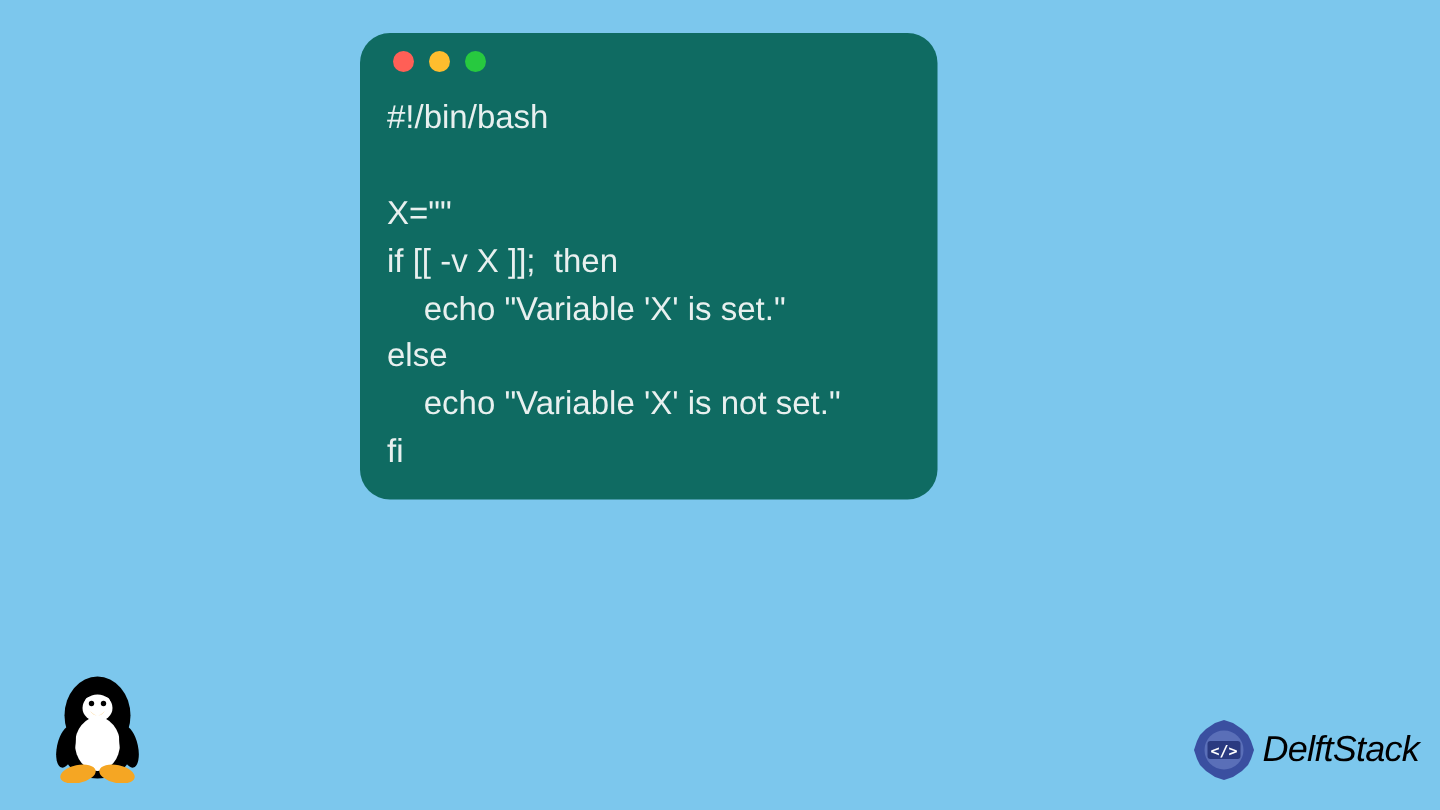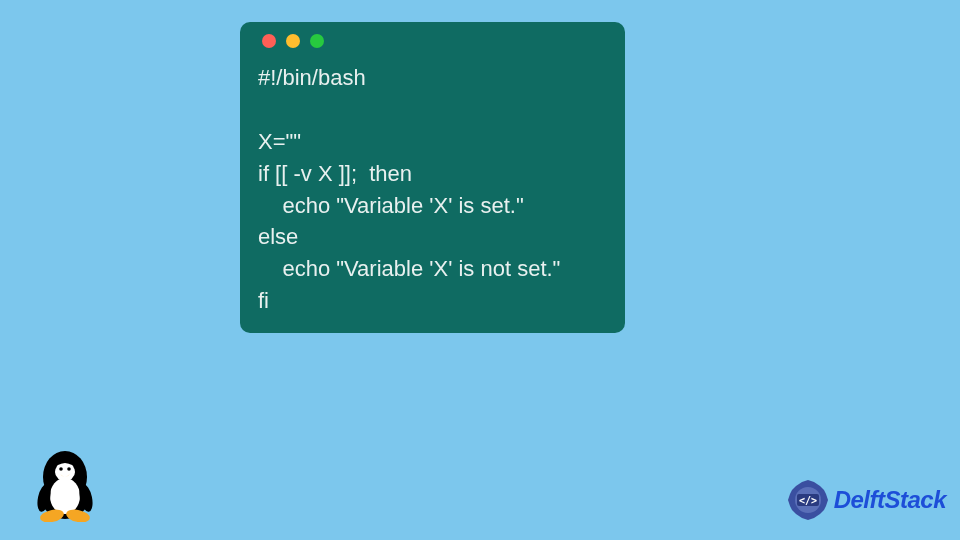--- a/index.html
+++ b/index.html
@@ -10,21 +10,21 @@
     position: relative;
     font-family: Arial, Helvetica, sans-serif;
     overflow: hidden;
   }
   .code-window {
     position: absolute;
     left: 240px;
     top: 22px;
     width: 385px;
     background: #0f6b62;
-    border-radius: 10px;
+    border-radius: 20px;
     padding: 12px 18px 16px 18px;
   }
   .window-dots {
     display: flex;
     gap: 10px;
     margin-bottom: 14px;
     padding-left: 4px;
   }
   .dot {
     width: 14px;
@@ -50,23 +50,23 @@
   }
   .delft-logo {
     position: absolute;
     right: 14px;
     bottom: 18px;
     display: flex;
     align-items: center;
     gap: 4px;
   }
   .delft-text {
-    color: #1d4ed8;
+    color: #000000;
     font-size: 24px;
-    font-weight: 700;
+    font-weight: 400;
     font-style: italic;
     letter-spacing: -0.5px;
   }
   .delft-badge {
     width: 44px;
     height: 44px;
     position: relative;
   }
   .delft-badge svg { width: 100%; height: 100%; }
 </style>

